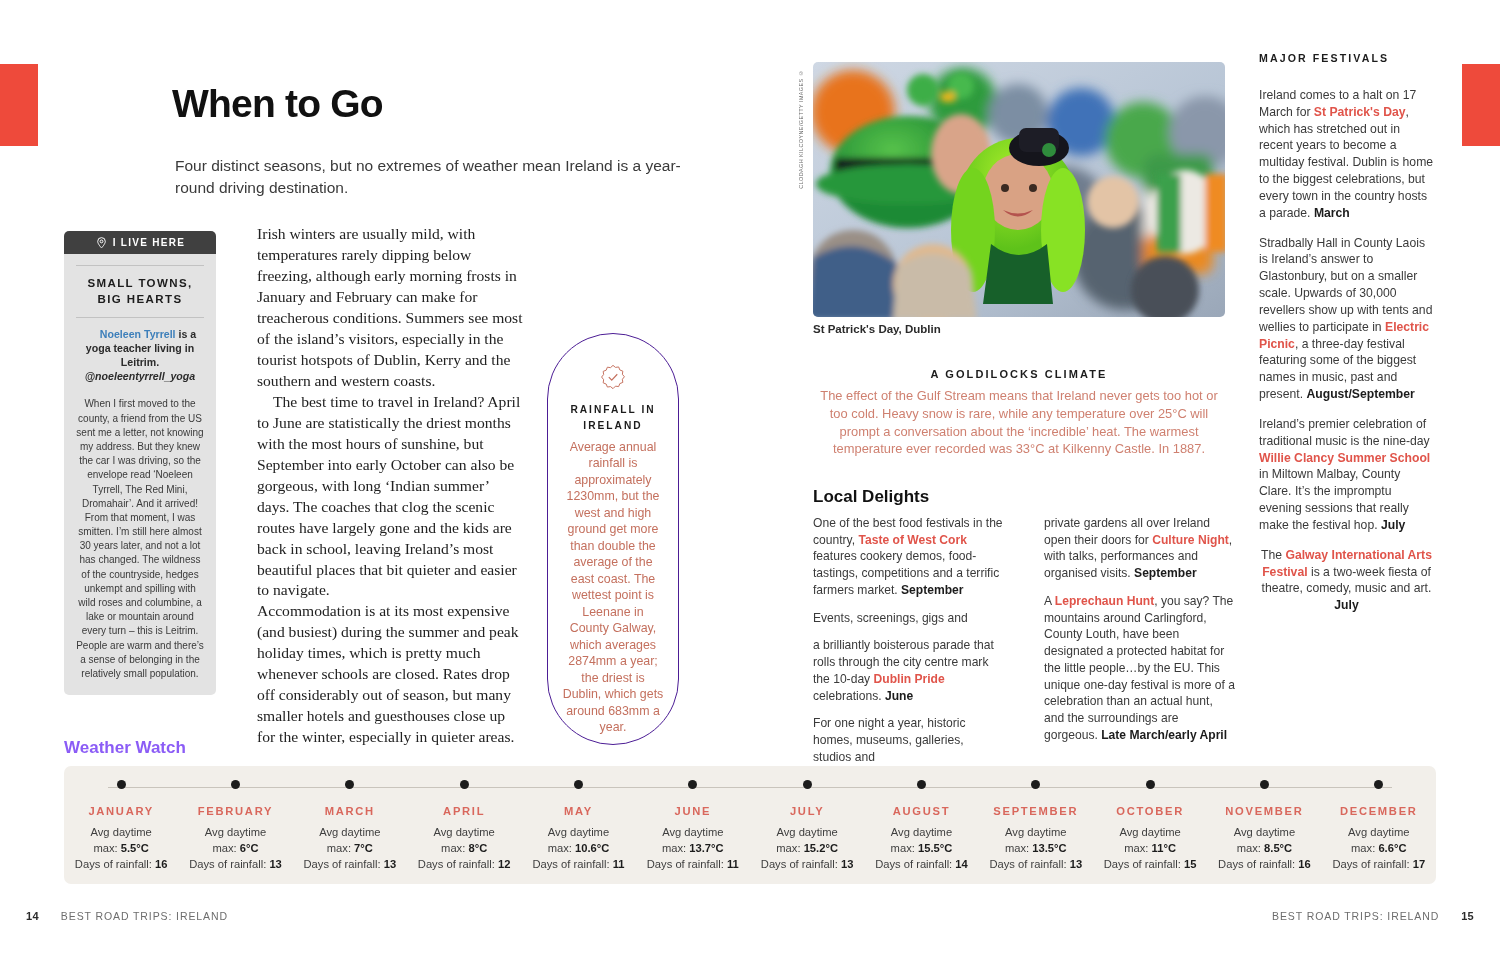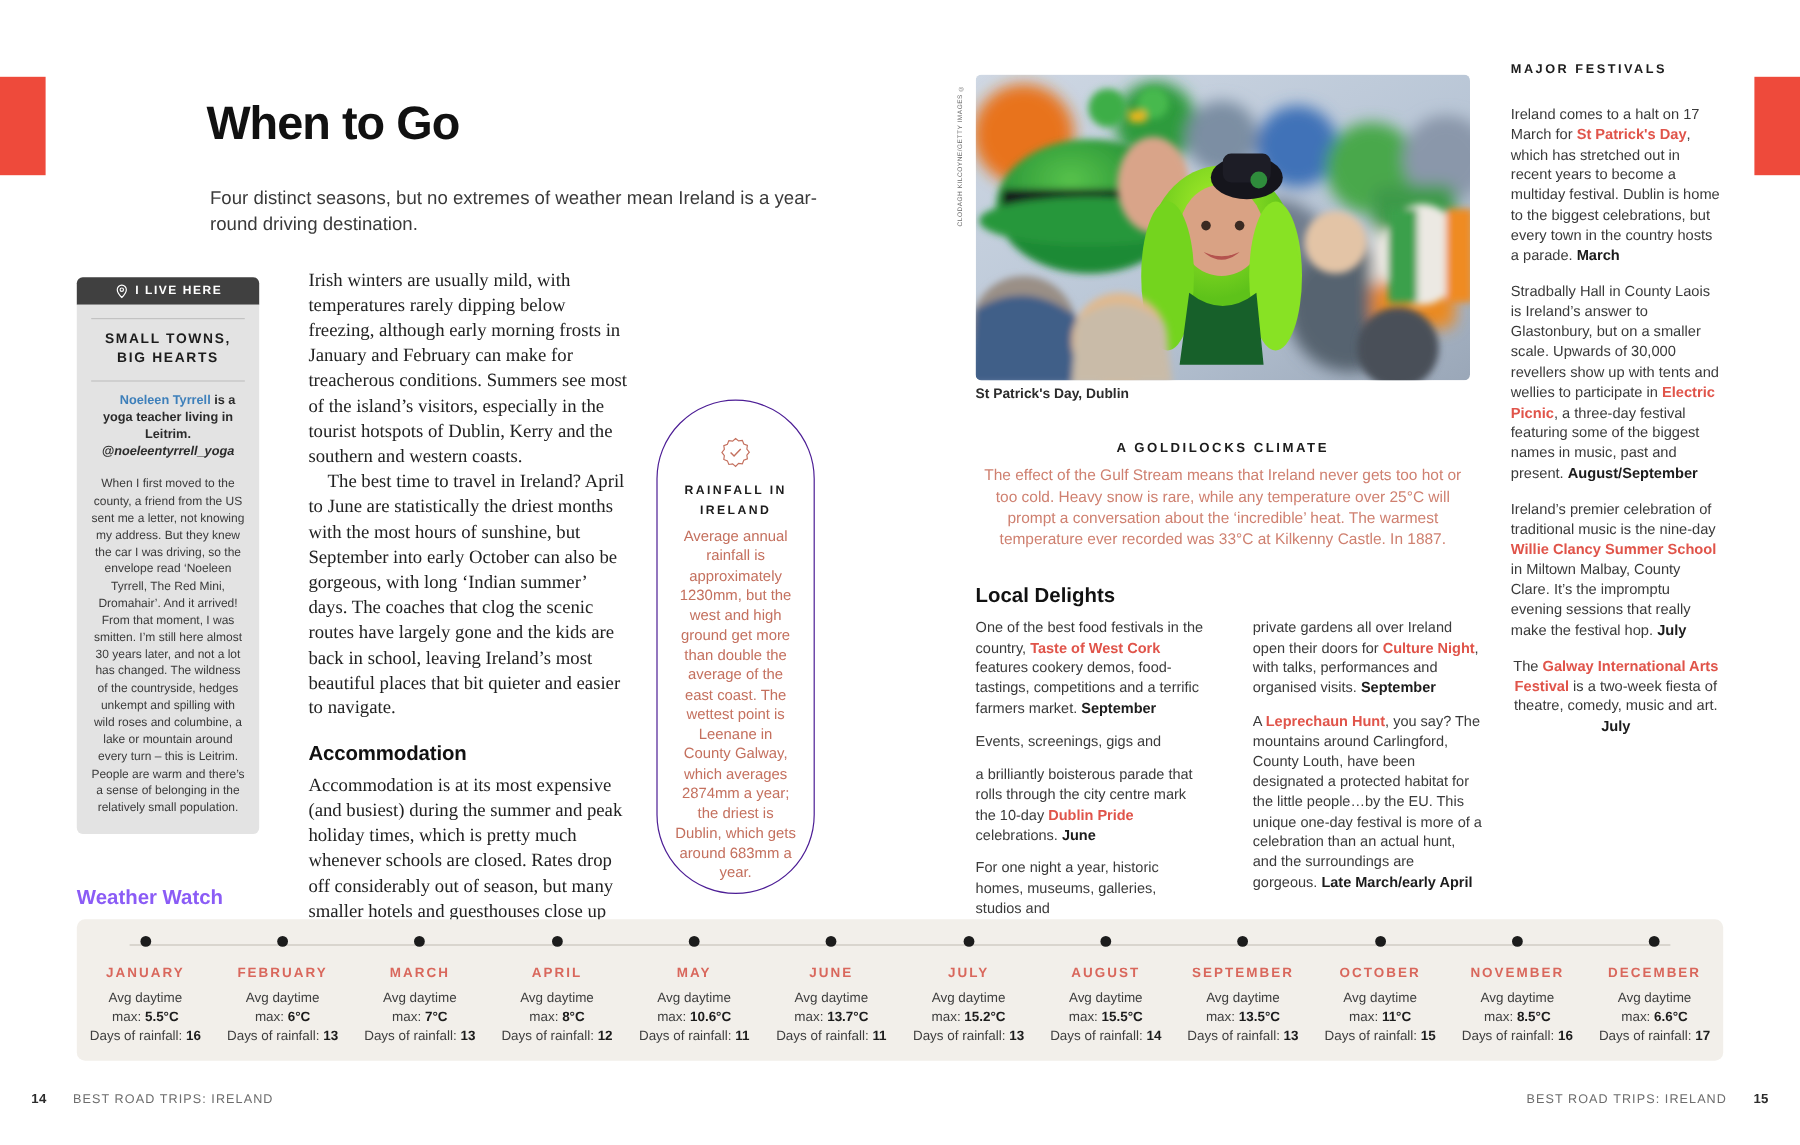--- a/index.html
+++ b/index.html
@@ -359,21 +359,20 @@
         <span class="nm">Noeleen Tyrrell</span><span> is a yoga teacher living in Leitrim.</span>
         <span class="handle">@noeleentyrrell_yoga</span>
       </div>
       <div class="ilh-quote">When I first moved to the county, a friend from the US sent me a letter, not knowing my address. But they knew the car I was driving, so the envelope read ‘Noeleen Tyrrell, The Red Mini, Dromahair’. And it arrived! From that moment, I was smitten. I’m still here almost 30 years later, and not a lot has changed. The wildness of the countryside, hedges unkempt and spilling with wild roses and columbine, a lake or mountain around every turn – this is Leitrim. People are warm and there’s a sense of belonging in the relatively small population.</div>
     </div>
   </div>
 
   <div class="bodycol">
     <p>Irish winters are usually mild, with temperatures rarely dipping below freezing, although early morning frosts in January and February can make for treacherous conditions. Summers see most of the island’s visitors, especially in the tourist hotspots of Dublin, Kerry and the southern and western coasts.</p>
     <p>The best time to travel in Ireland? April to June are statistically the driest months with the most hours of sunshine, but September into early October can also be gorgeous, with long ‘Indian summer’ days. The coaches that clog the scenic routes have largely gone and the kids are back in school, leaving Ireland’s most beautiful places that bit quieter and easier to navigate.</p>
-    <h2 class="subhead">Accommodation</h2>
     <p style="text-indent:0">Accommodation is at its most expensive (and busiest) during the summer and peak holiday times, which is pretty much whenever schools are closed. Rates drop off considerably out of season, but many smaller hotels and guesthouses close up for the winter, especially in quieter areas.</p>
   </div>
 
   <div class="pill">
     <div class="pill-badge">
       <svg width="30" height="30" viewBox="0 0 40 40" fill="none" stroke="#c4705e" stroke-width="1.3">
         <path d="M20 4.5l3.3 2.7 4.2-.6 1.6 4 4 1.6-.6 4.2 2.7 3.3-2.7 3.3.6 4.2-4 1.6-1.6 4-4.2-.6L20 35.5l-3.3-2.7-4.2.6-1.6-4-4-1.6.6-4.2L4.8 20l2.7-3.3-.6-4.2 4-1.6 1.6-4 4.2.6z"></path>
         <path d="M14.4 20.2l3.9 3.9 7.4-7.8" stroke-width="1.6"></path>
       </svg>
     </div>

